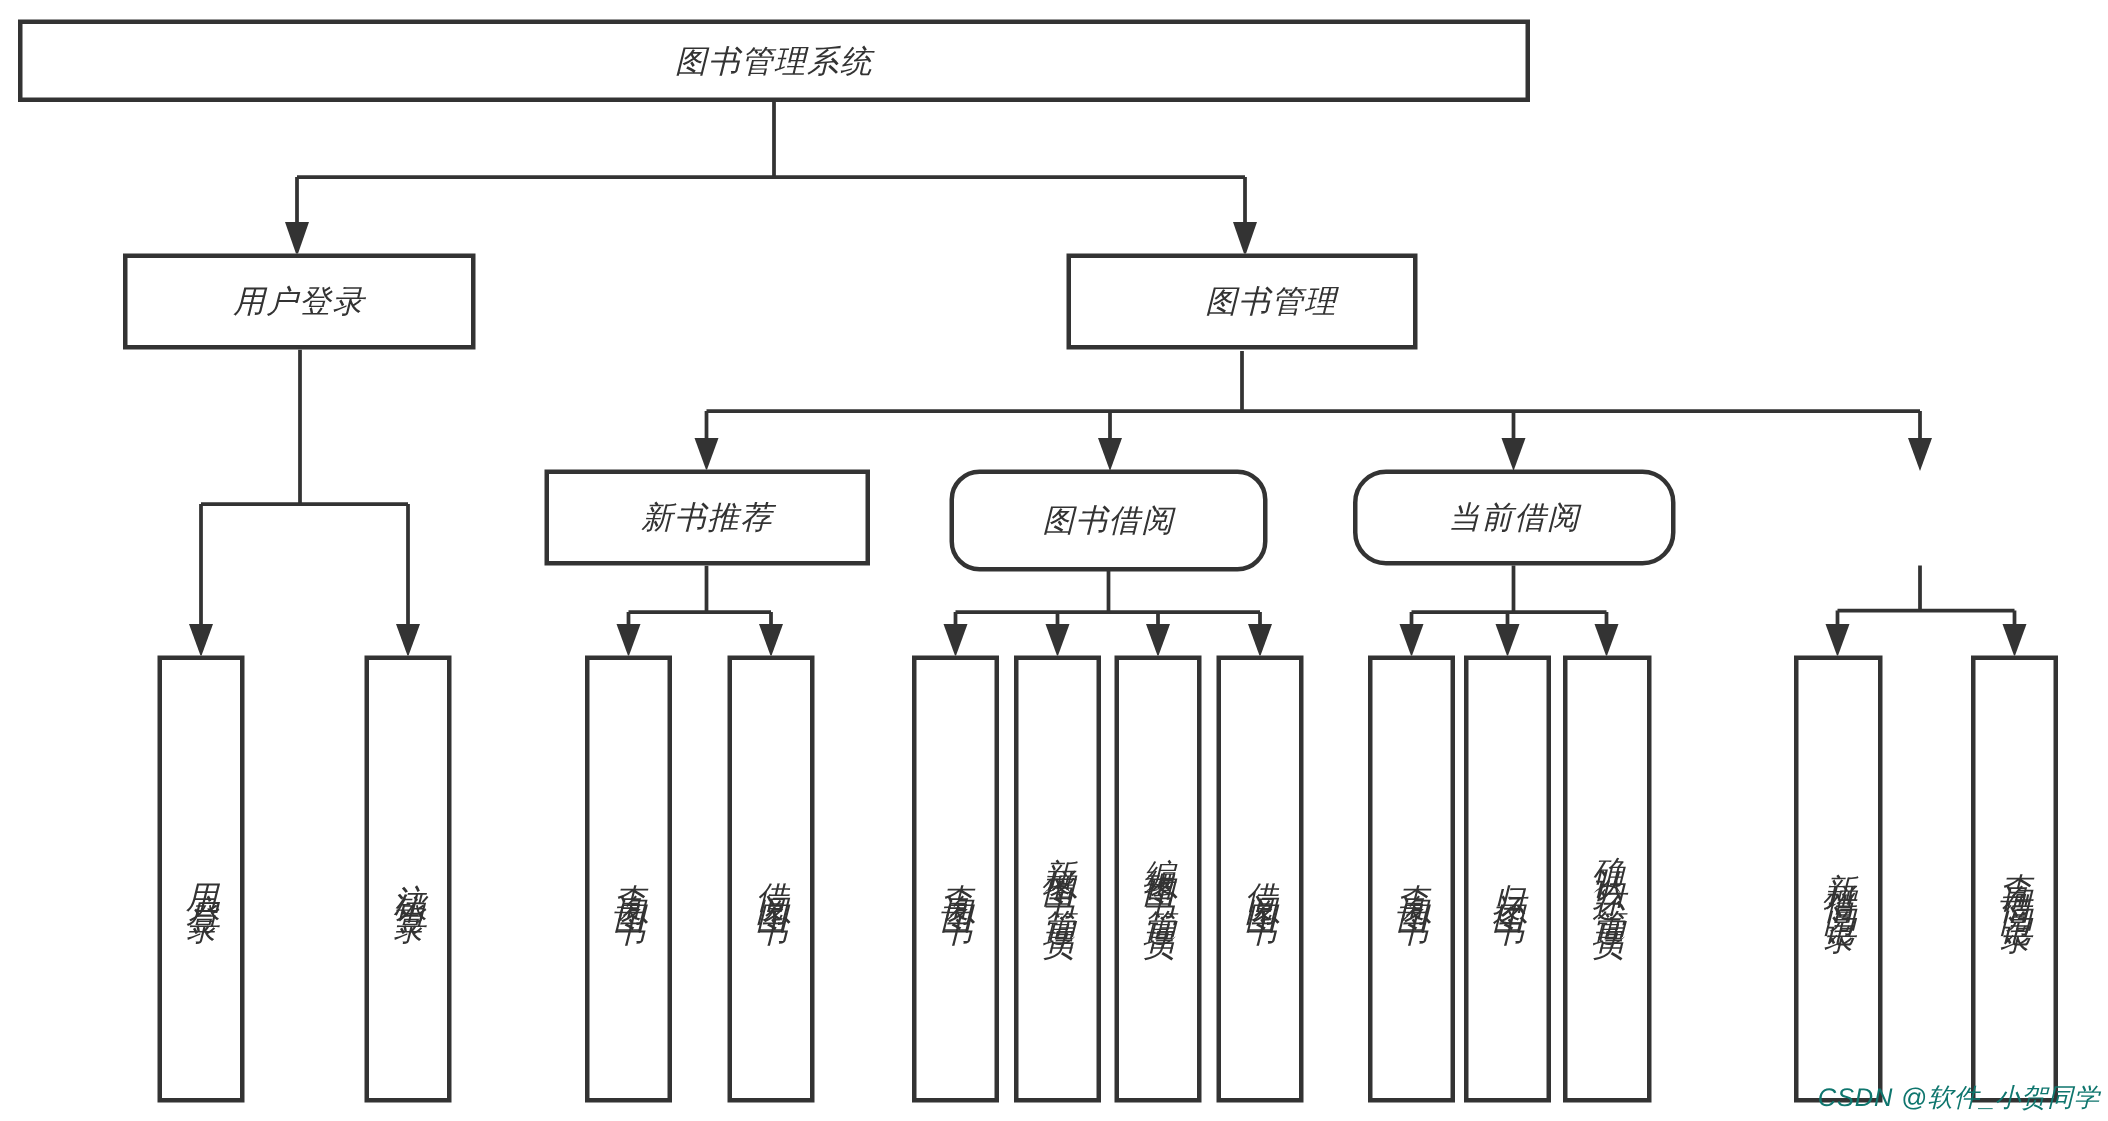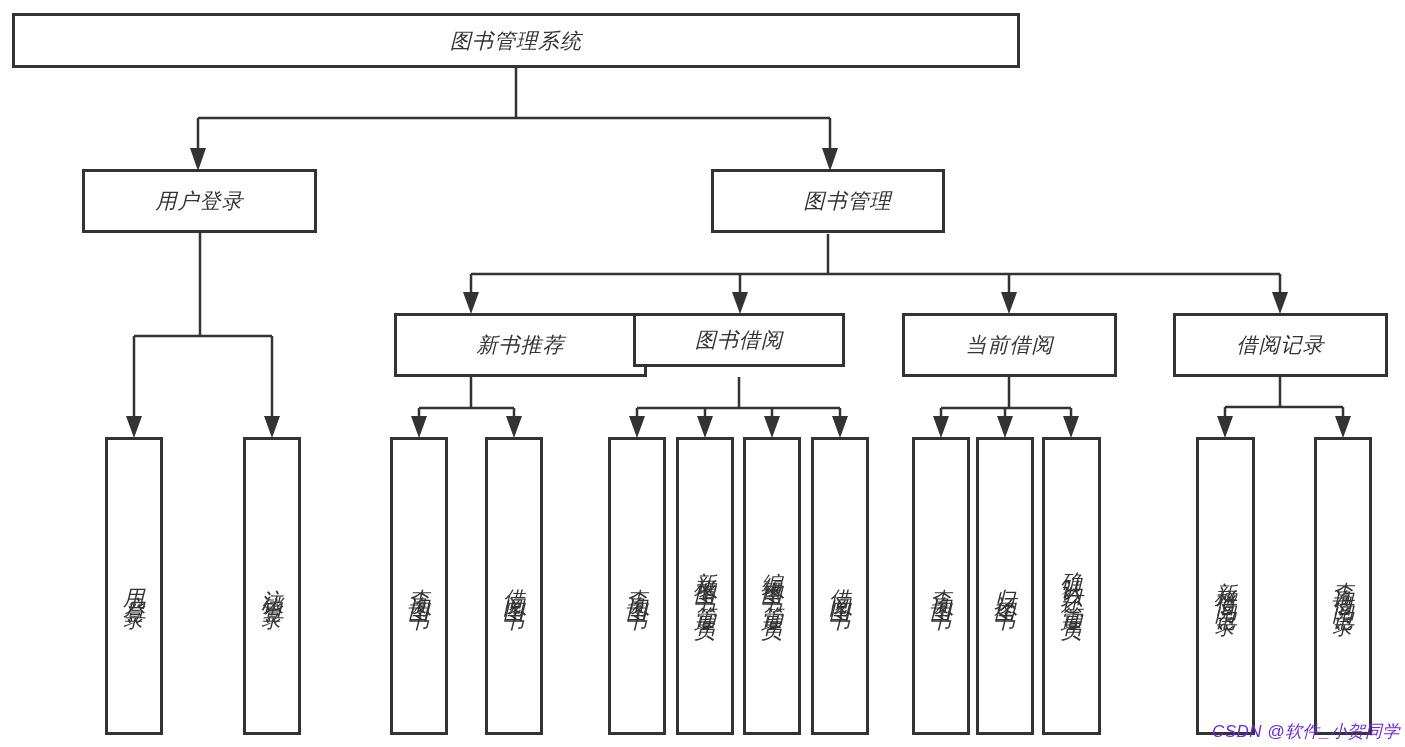--- a/index.html
+++ b/index.html
@@ -46,21 +46,21 @@
     letter-spacing: 7px;
     line-height: 1;
     padding: 6px 0;
   }
   .v-node span { display: inline-block; }
   #watermark {
     position: absolute;
     right: 5px;
     bottom: 4px;
     font-size: 17px;
-    color: #6d28d9;
+    color: #0f766e;
     letter-spacing: 0.5px;
     z-index: 2;
     white-space: nowrap;
   }
 </style>
 </head>
 <body>
 
 <div id="stage">
 
@@ -137,31 +137,28 @@
     <span>图书管理系统</span>
   </div>
 
   <div class="node h-node" style="left:82px; top:169px; width:235px; height:64px;">
     <span>用户登录</span>
   </div>
   <div class="node h-node" style="left:711px; top:169px; width:234px; height:64px;padding-left:39px;">
     <span>图书管理</span>
   </div>
 
-  <div class="node h-node" style="left:363px; top:313px; width:253px; height:64px;margin-left:31px;">
+  <div class="node h-node" style="left:363px; top:313px; width:217px; height:64px;">
     <span>新书推荐</span>
   </div>
-  <div class="node h-node" style="left:633px; top:313px; width:212px; height:54px;">
+  <div class="node h-node" style="left:633px; top:313px; width:212px; height:68px;border-radius:20px;">
     <span>图书借阅</span>
   </div>
-  <div class="node h-node" style="left:902px; top:313px; width:215px; height:64px;">
+  <div class="node h-node" style="left:902px; top:313px; width:215px; height:64px;border-radius:22px;">
     <span>当前借阅</span>
-  </div>
-  <div class="node h-node" style="left:1173px; top:313px; width:215px; height:64px;">
-    <span>借阅记录</span>
   </div>
 
   <div class="node v-node" style="left:105px; top:437px; width:58px; height:298px;">
     <span>用户登录</span>
   </div>
   <div class="node v-node" style="left:243px; top:437px; width:58px; height:298px;">
     <span>注销登录</span>
   </div>
 
   <div class="node v-node" style="left:390px; top:437px; width:58px; height:298px;">

